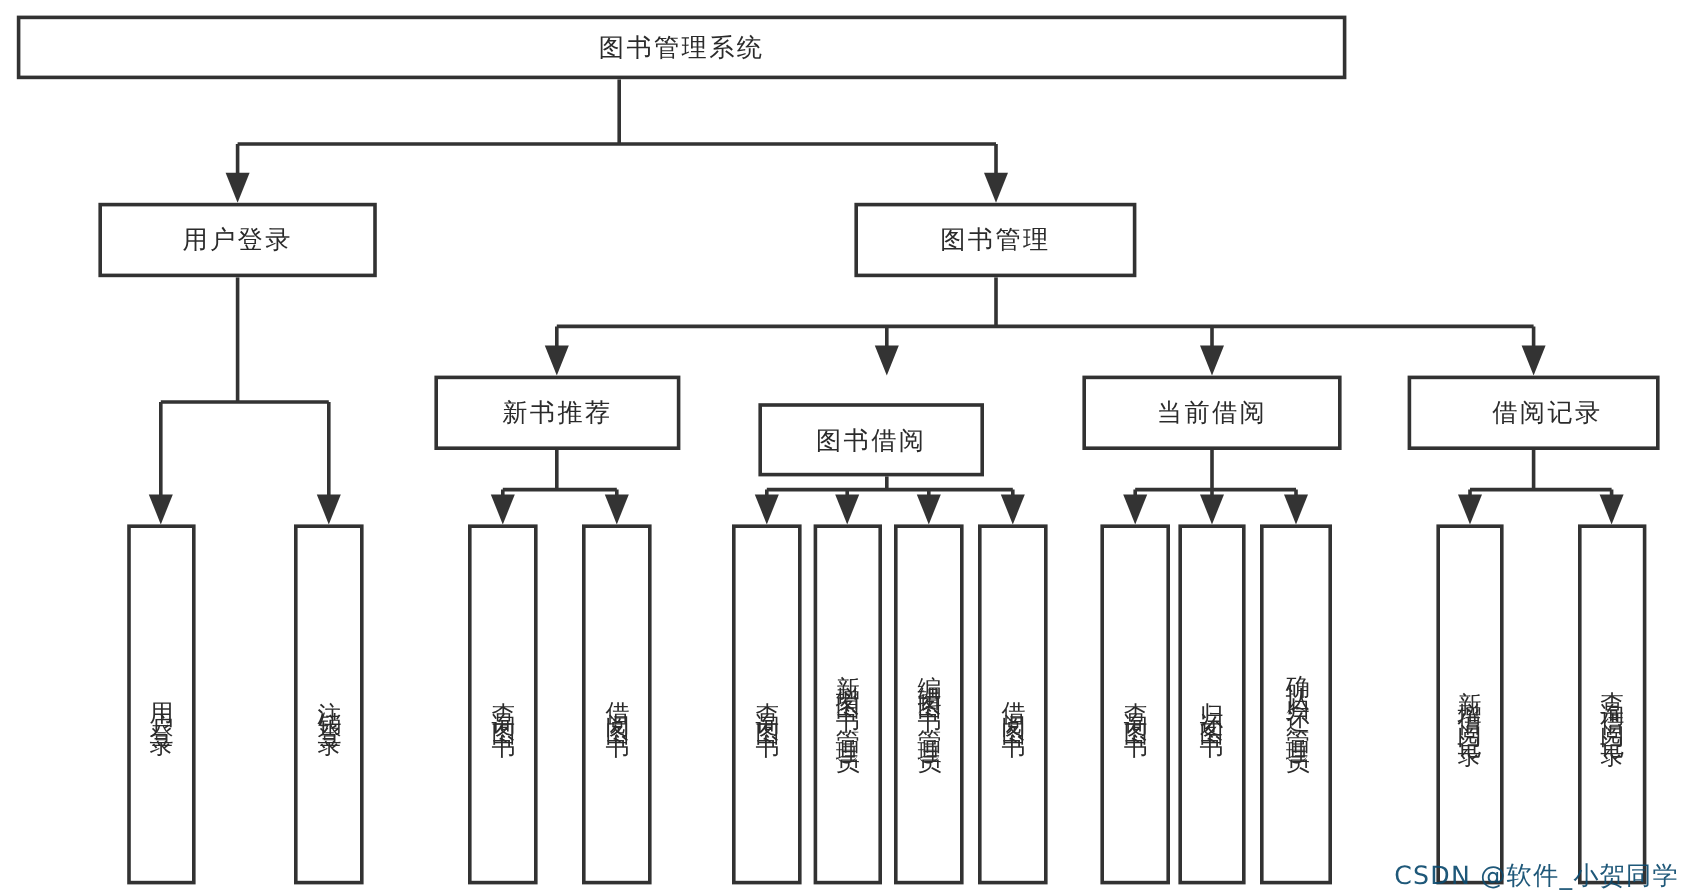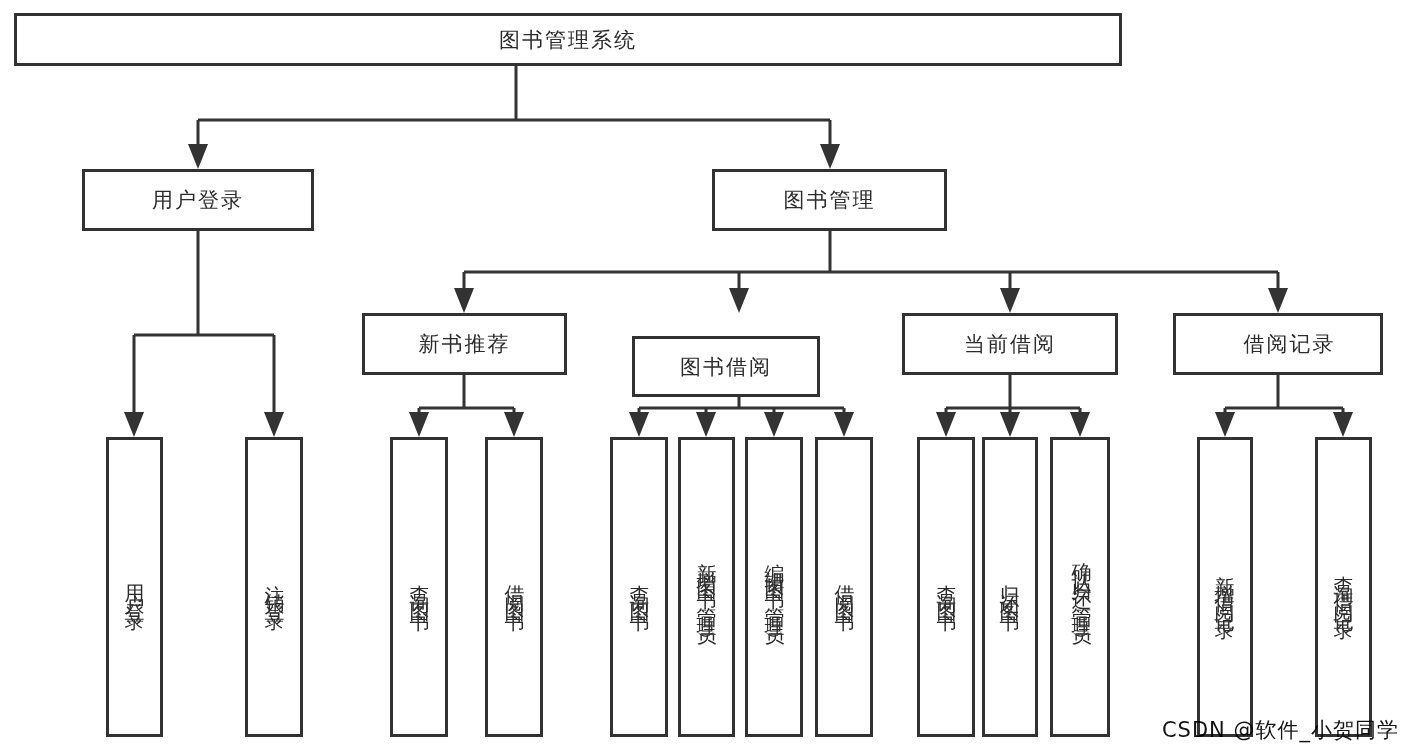--- a/index.html
+++ b/index.html
@@ -106,14 +106,14 @@
   <div class="node v" style="left: 745px; top: 437px; width: 58px; height: 300px; border-color: rgb(50, 50, 50); color: rgb(43, 43, 43);">编辑图书（管理员）</div>
   <div class="node v" style="left: 815px; top: 437px; width: 58px; height: 300px; border-color: rgb(50, 50, 50); color: rgb(43, 43, 43);">借阅图书</div>
 
   <div class="node v" style="left: 917px; top: 437px; width: 58px; height: 300px; border-color: rgb(50, 50, 50); color: rgb(43, 43, 43);">查询图书</div>
   <div class="node v" style="left: 982px; top: 437px; width: 56px; height: 300px; border-color: rgb(50, 50, 50); color: rgb(43, 43, 43);">归还图书</div>
   <div class="node v" style="left: 1050px; top: 437px; width: 60px; height: 300px; border-color: rgb(50, 50, 50); color: rgb(43, 43, 43);">确认归还（管理员）</div>
 
   <div class="node v" style="left: 1197px; top: 437px; width: 56px; height: 300px; border-color: rgb(50, 50, 50); color: rgb(43, 43, 43);">新增借阅记录</div>
   <div class="node v" style="left: 1315px; top: 437px; width: 57px; height: 300px; border-color: rgb(50, 50, 50); color: rgb(43, 43, 43);">查询借阅记录</div>
 
-  <div class="watermark" style="color: #000000; margin-top: 28px;">CSDN @软件_小贺同学</div>
+  <div class="watermark" style="color: #0c4a6e; margin-top: 28px;">CSDN @软件_小贺同学</div>
 </div>
 
 </body></html>

